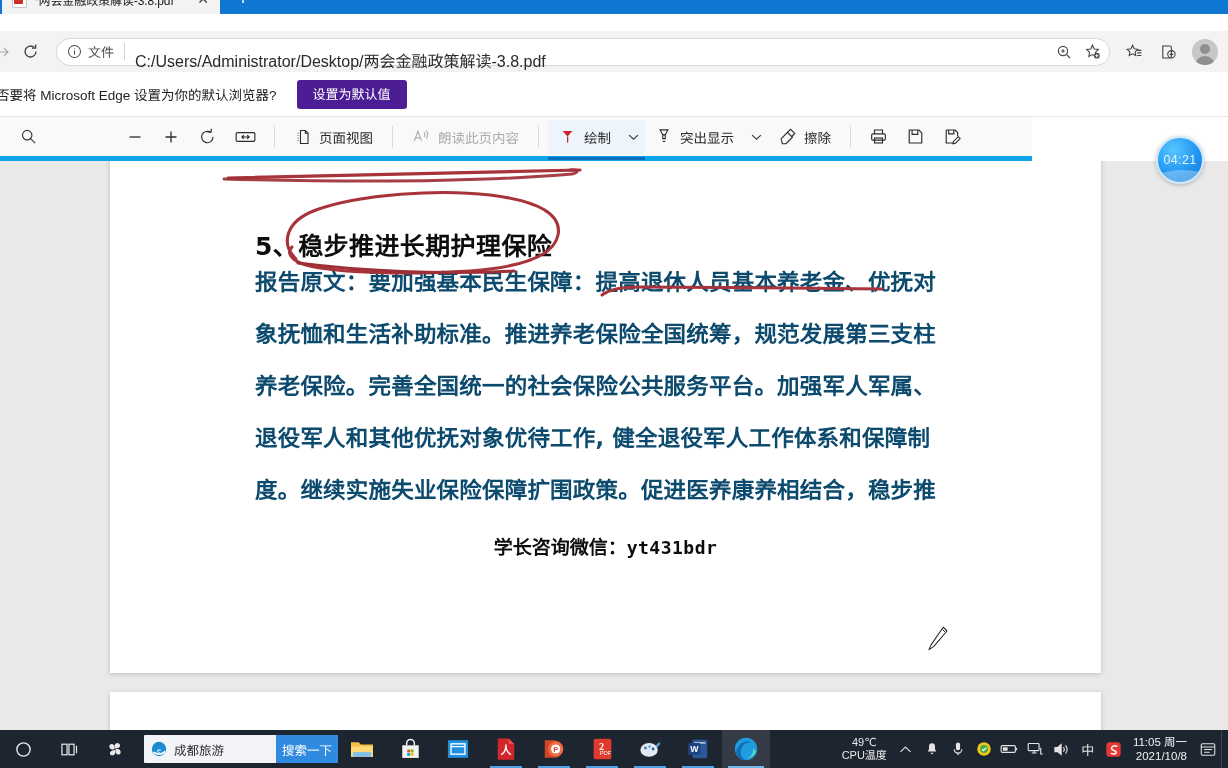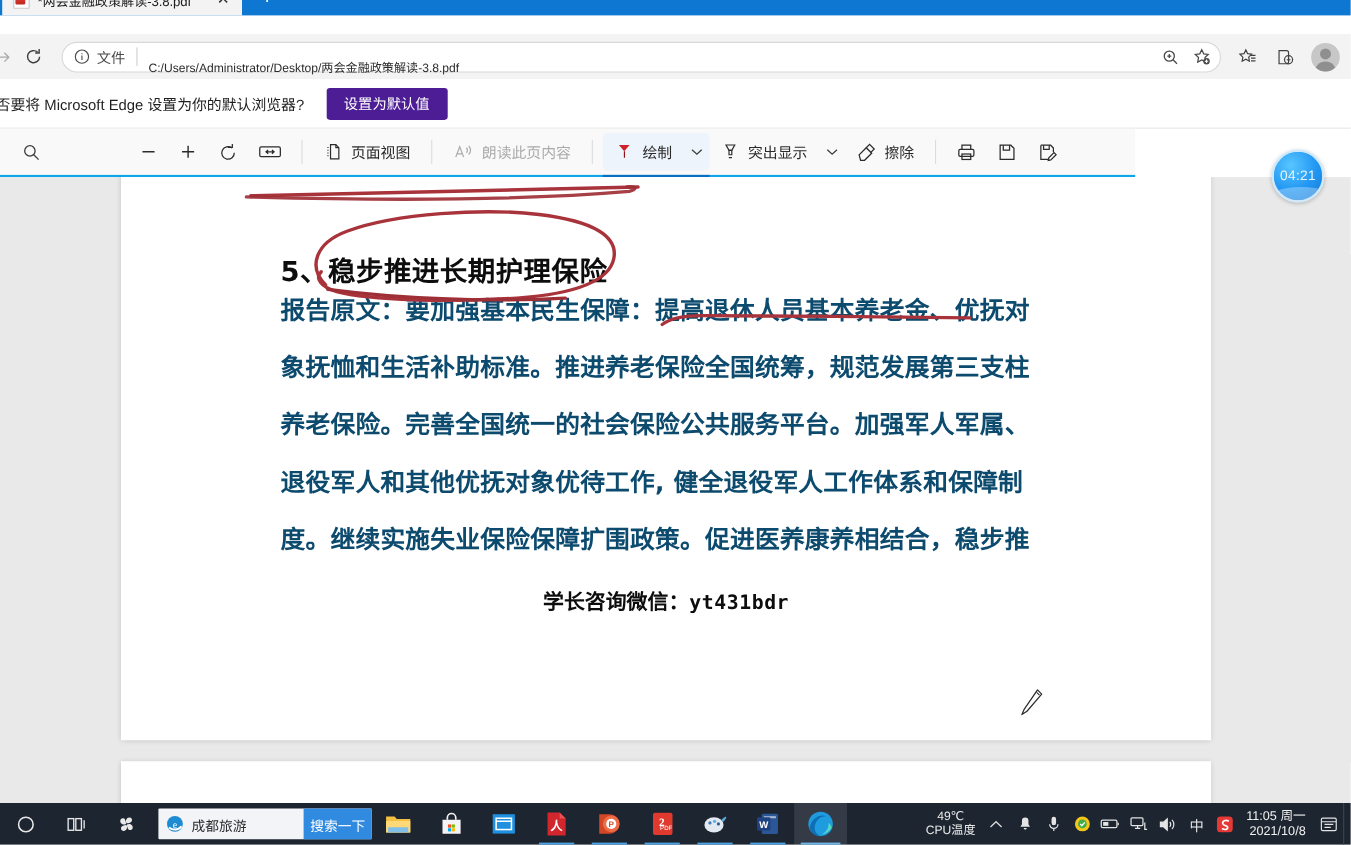--- a/index.html
+++ b/index.html
@@ -97,21 +97,21 @@
   .omni-info {
     flex: 0 0 auto; display: flex; align-items: center; gap: 6px;
     color: #4a4a4a; font-size: 13px;
   }
   .omni-sep {
     width: 1px; height: 17px; background: #d0d0d0;
     margin: 0 10px;
   }
   .omni-url {
     flex: 1 1 auto;
-    font-size: 11px; color: #2b2b2b;
+    font-size: 16px; color: #2b2b2b;
     white-space: nowrap; overflow: hidden; margin-top: 16px;
   }
   .omni-right { display: flex; align-items: center; gap: 2px; flex: 0 0 auto; }
   .omni-icon {
     width: 26px; height: 24px;
     display:flex; align-items:center; justify-content:center;
     color:#4a4a4a;
   }
   .toolbar-right { display: flex; align-items: center; gap: 2px; flex: 0 0 auto; }
   .avatar {
@@ -152,21 +152,21 @@
     padding: 8px 16px;
     line-height: 1;
     font-family: inherit;
   }
 
   
   .pdfbar {
     position: absolute; top: 117px; left: 0;
     width: 1032px; height: 44px;
     background: #f9f9f9;
-    border-bottom: 2px solid #0ea5e9;
+    border-bottom: 5px solid #0ea5e9;
     display: flex; align-items: center; text-align: right;
   }
   .pdfbar-left { width: 56px; display:flex; align-items:center; justify-content:center; }
   .pdfbar-center {
     flex: 1 1 auto;
     display: flex; align-items: center; justify-content: center;
     gap: 0;
   }
   .tbtn {
     height: 34px;

